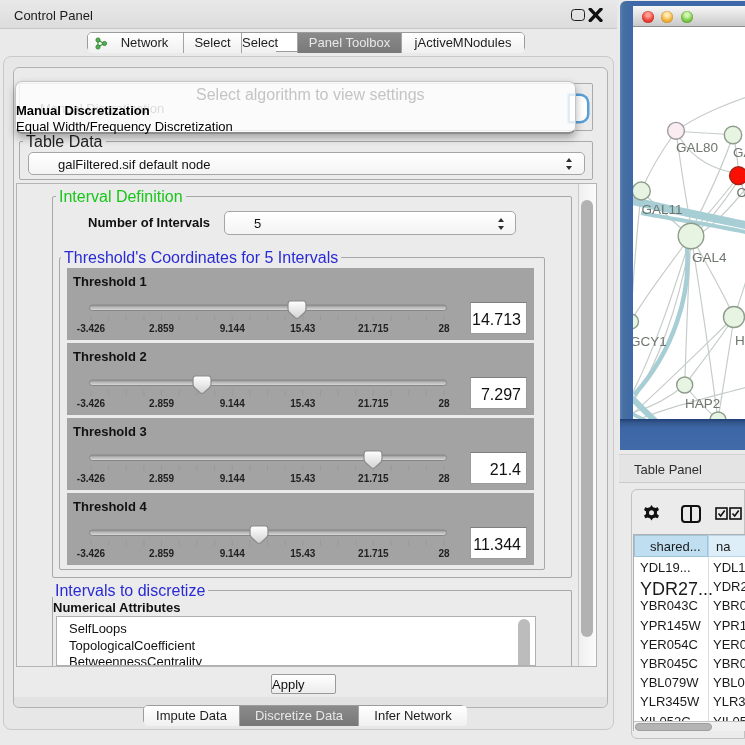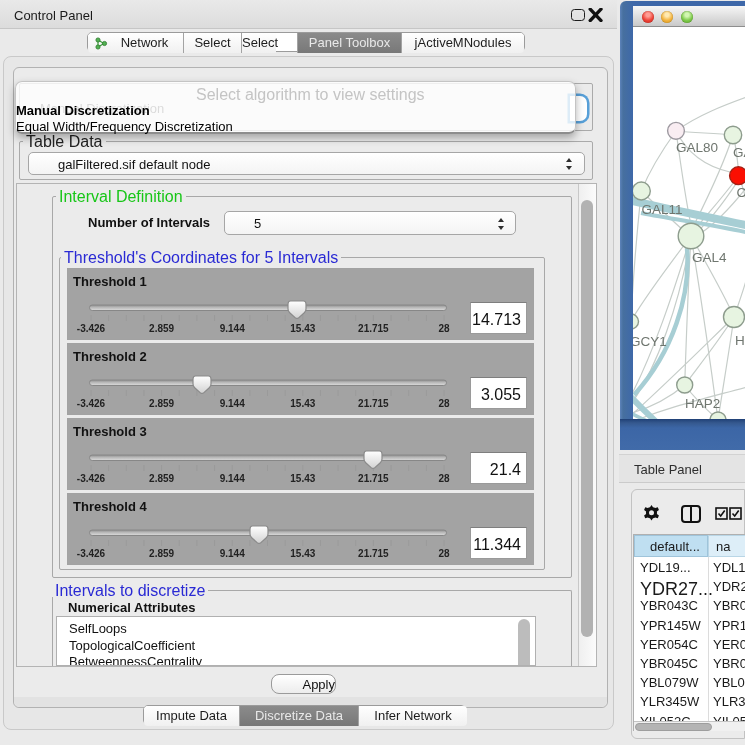--- a/index.html
+++ b/index.html
@@ -168,21 +168,21 @@
         <line x1="358.35" y1="46" x2="358.35" y2="52" stroke="#9a9a9a" stroke-width="1"></line>
         <line x1="376.0" y1="46" x2="376.0" y2="52" stroke="#9a9a9a" stroke-width="1"></line>
         <text x="23.0" y="63" font-size="10" font-weight="bold" fill="#222" text-anchor="middle" font-family="Liberation Sans, sans-serif">-3.426</text>
         <text x="93.6" y="63" font-size="10" font-weight="bold" fill="#222" text-anchor="middle" font-family="Liberation Sans, sans-serif">2.859</text>
         <text x="164.2" y="63" font-size="10" font-weight="bold" fill="#222" text-anchor="middle" font-family="Liberation Sans, sans-serif">9.144</text>
         <text x="234.8" y="63" font-size="10" font-weight="bold" fill="#222" text-anchor="middle" font-family="Liberation Sans, sans-serif">15.43</text>
         <text x="305.4" y="63" font-size="10" font-weight="bold" fill="#222" text-anchor="middle" font-family="Liberation Sans, sans-serif">21.715</text>
         <text x="376.0" y="63" font-size="10" font-weight="bold" fill="#222" text-anchor="middle" font-family="Liberation Sans, sans-serif">28</text>
         <path d="M 127.5 32 L 140.5 32 Q 143 32 143 35.5 L 143 40 Q 143 42.3 141.3 43.8 L 135.9 48.6 Q 134 50.2 132.1 48.6 L 126.7 43.8 Q 125 42.3 125 40 L 125 35.5 Q 125 32 127.5 32 Z" fill="url(#thg)" stroke="#8a8a8a" stroke-width="1.2"></path>
       </svg>
-    <div class="vbox">3.055</div>
+    <div class="vbox">7.297</div>
   </div>
   <div class="tpanel" style="top:418px;">
     <div class="ttitle">Threshold 3</div>
     <svg class="abs" style="left:0;top:0;" width="467" height="72" viewBox="0 0 467 72">
         <rect x="21.5" y="36" width="357" height="5.5" rx="2.7" fill="url(#tg)" stroke="#878787" stroke-width="1"></rect>
         <line x1="23.0" y1="46" x2="23.0" y2="52" stroke="#9a9a9a" stroke-width="1"></line>
         <line x1="40.65" y1="46" x2="40.65" y2="52" stroke="#9a9a9a" stroke-width="1"></line>
         <line x1="58.3" y1="46" x2="58.3" y2="52" stroke="#9a9a9a" stroke-width="1"></line>
         <line x1="75.95" y1="46" x2="75.95" y2="52" stroke="#9a9a9a" stroke-width="1"></line>
         <line x1="93.6" y1="46" x2="93.6" y2="52" stroke="#9a9a9a" stroke-width="1"></line>
@@ -243,27 +243,27 @@
         <text x="234.8" y="63" font-size="10" font-weight="bold" fill="#222" text-anchor="middle" font-family="Liberation Sans, sans-serif">15.43</text>
         <text x="305.4" y="63" font-size="10" font-weight="bold" fill="#222" text-anchor="middle" font-family="Liberation Sans, sans-serif">21.715</text>
         <text x="376.0" y="63" font-size="10" font-weight="bold" fill="#222" text-anchor="middle" font-family="Liberation Sans, sans-serif">28</text>
         <path d="M 184.5 32 L 197.5 32 Q 200 32 200 35.5 L 200 40 Q 200 42.3 198.3 43.8 L 192.9 48.6 Q 191 50.2 189.1 48.6 L 183.7 43.8 Q 182 42.3 182 40 L 182 35.5 Q 182 32 184.5 32 Z" fill="url(#thg)" stroke="#8a8a8a" stroke-width="1.2"></path>
       </svg>
     <div class="vbox">11.344</div>
   </div>
 
   <div class="abs" style="left:52px;top:590px;width:520px;height:76px;border:1px solid #a8a8a8;border-bottom:none;border-radius:2px 2px 0 0;"></div>
   <div class="fslabel" style="left:52px;top:584px;color:#2a2ad4;">Intervals to discretize</div>
-  <div class="abs" style="left:53px;top:600px;font-size:13px;font-weight:bold;color:#111;margin-left:15px;">Numerical Attributes</div>
+  <div class="abs" style="left:53px;top:600px;font-size:13px;font-weight:bold;color:#111;">Numerical Attributes</div>
   <div class="abs" style="left:56px;top:616px;width:480px;height:50px;border:1px solid #b0b0b0;background:#fff;overflow:hidden;">
     <div style="position:absolute;left:12px;top:4px;font-size:13px;color:#111;line-height:16.5px;">SelfLoops<br>TopologicalCoefficient<br>BetweennessCentrality</div>
     <div style="position:absolute;right:5px;top:2px;width:12px;height:60px;background:#bcbcbc;border-radius:6px;"></div>
   </div>
 
-  <div class="abs" style="left:271px;top:674px;width:65px;height:20px;border:1px solid #9a9a9a;border-radius:8px;background:linear-gradient(#ffffff,#ececec);font-size:13px;text-align:right;line-height:19px;color:#111;">Apply</div>
+  <div class="abs" style="left:271px;top:674px;width:65px;height:20px;border:1px solid #9a9a9a;border-radius:2px;background:linear-gradient(#ffffff,#ececec);font-size:13px;text-align:left;line-height:19px;color:#111;">Apply</div>
 
   <div class="abs" style="left:14px;top:697px;width:593px;height:10px;background:#e2e2e2;border-radius:0 0 6px 6px;"></div>
 
   <div class="abs" style="left:143px;top:705px;width:323px;height:20px;border:1px solid #9b9b9b;border-radius:5px;background:#fff;">
     <div class="seg first" style="left:0;width:95px;">Impute Data</div>
     <div class="seg sel" style="left:95px;width:119px;">Discretize Data</div>
     <div class="seg last" style="left:214px;width:109px;">Infer Network</div>
   </div>
 
   <div class="abs" style="left:15px;top:81px;width:561px;height:53px;background:rgba(255,255,255,0.80);border:1px solid #c4c4c4;border-bottom:2px solid #8d8d8d;border-radius:7px;box-shadow:0 4px 9px rgba(0,0,0,0.30);"></div>
@@ -354,21 +354,21 @@
     <rect x="1" y="1" width="11" height="11" fill="none" stroke="#111" stroke-width="1.6"></rect>
     <path d="M3.5 6.5 L5.7 9 L9.7 3.6" fill="none" stroke="#111" stroke-width="1.6"></path>
   </svg>
   <svg class="abs" style="left:729px;top:507px;" width="13" height="13" viewBox="0 0 13 13">
     <rect x="1" y="1" width="11" height="11" fill="none" stroke="#111" stroke-width="1.6"></rect>
     <path d="M3.5 6.5 L5.7 9 L9.7 3.6" fill="none" stroke="#111" stroke-width="1.6"></path>
   </svg>
   <div class="abs" style="left:633px;top:534px;width:112px;height:197px;background:#fff;border:1px solid #b0b0b0;border-right:none;overflow:hidden;"></div>
   <div class="abs" style="left:634px;top:535px;width:74px;height:22px;background:#bfdff1;border:1px solid #9fc4da;"></div>
   <div class="abs" style="left:708px;top:535px;width:37px;height:22px;background:#ddeef8;border:1px solid #b9d6e6;border-right:none;"></div>
-  <div class="abs" style="left:650px;top:539px;font-size:13px;color:#1a1a1a;">default...</div>
+  <div class="abs" style="left:650px;top:539px;font-size:13px;color:#1a1a1a;">shared...</div>
   <div class="abs" style="left:716px;top:539px;font-size:13px;color:#1a1a1a;">na</div>
   <div class="abs" style="left:708px;top:557px;width:1px;height:165px;background:#dcdcdc;"></div>
   <div class="abs" style="left:640px;top:560px;font-size:13px;color:#1a1a1a;">YDL19...</div>
   <div class="abs" style="left:713px;top:560px;font-size:13px;color:#1a1a1a;">YDL194W</div>
   <div class="abs" style="left:640px;top:579px;font-size:18px;color:#1a1a1a;">YDR27...</div>
   <div class="abs" style="left:713px;top:579px;font-size:13px;color:#1a1a1a;">YDR277C</div>
   <div class="abs" style="left:640px;top:598px;font-size:13px;color:#1a1a1a;">YBR043C</div>
   <div class="abs" style="left:713px;top:598px;font-size:13px;color:#1a1a1a;">YBR043C</div>
   <div class="abs" style="left:640px;top:618px;font-size:13px;color:#1a1a1a;">YPR145W</div>
   <div class="abs" style="left:713px;top:618px;font-size:13px;color:#1a1a1a;">YPR145W</div>

